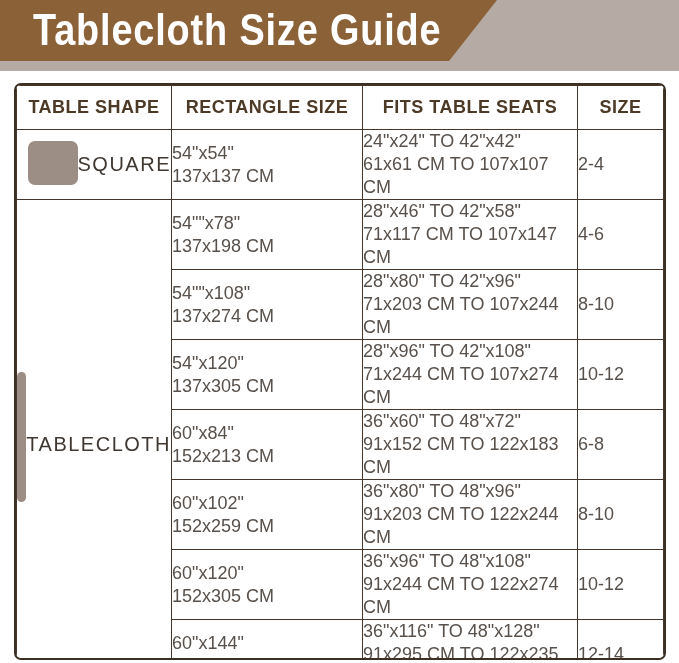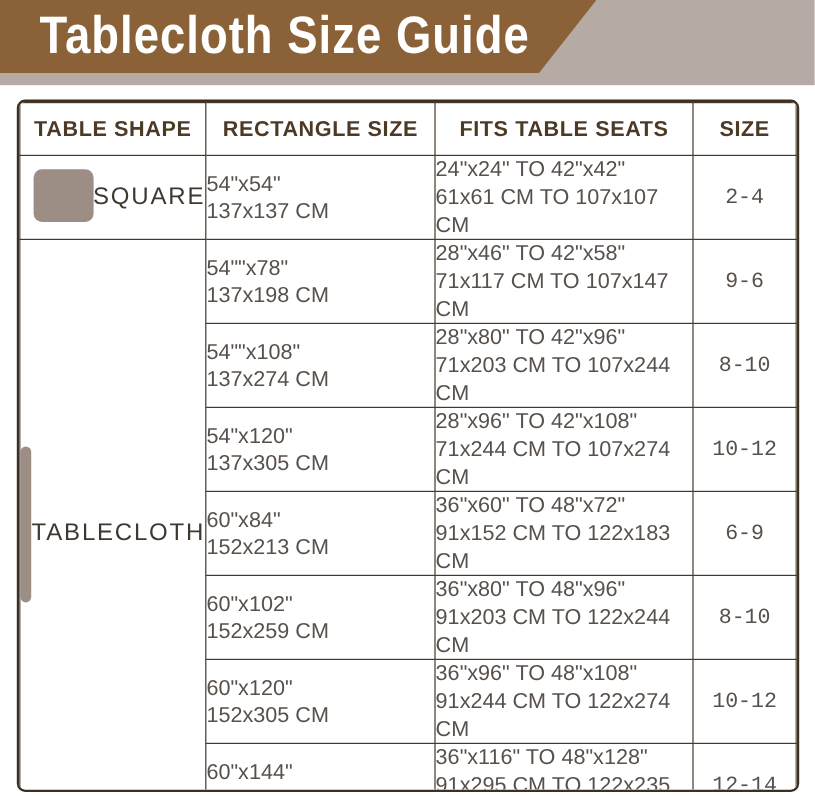--- a/index.html
+++ b/index.html
@@ -47,21 +47,21 @@
   }
   tr.r-square{height:70px;}
   tr.r-mid{height:52px;}
   .size-cell,.fits-cell{
     color:#58504a;font-size:18px;line-height:23px;
     text-align:left;vertical-align:middle;
   }
   .size-cell{padding-left:32px;}
   .fits-cell{padding-left:26px;}
   .seats-cell{
-    color:#58504a;font-size:18px;text-align:center;vertical-align:middle;font-family:Liberation Mono, monospace;
+    color:#58504a;font-size:18px;text-align:left;vertical-align:middle;
   }
   .shape-cell{
     vertical-align:bottom;text-align:center;
   }
   .shape-inner{
     display:flex;flex-direction:row;align-items:center;
     justify-content:flex-end;height:100%;box-sizing:border-box;
   }
   .shape{background:#9c8d85;}
   .shape.square{width:50px;height:44px;border-radius:7px;margin-bottom:2px;}
@@ -121,21 +121,21 @@
         </div>
       </td>
       <td class="size-cell">
         <div>54""x78"</div>
         <div>137x198 CM</div>
       </td>
       <td class="fits-cell">
         <div>28"x46" TO 42"x58"</div>
         <div>71x117 CM TO 107x147 CM</div>
       </td>
-      <td class="seats-cell">9-6</td>
+      <td class="seats-cell">4-6</td>
     </tr>
 
     <tr class="r-mid">
       <td class="size-cell">
         <div>54""x108"</div>
         <div>137x274 CM</div>
       </td>
       <td class="fits-cell">
         <div>28"x80" TO 42"x96"</div>
         <div>71x203 CM TO 107x244 CM</div>
@@ -157,21 +157,21 @@
 
     <tr class="r-mid">
       <td class="size-cell">
         <div>60"x84"</div>
         <div>152x213 CM</div>
       </td>
       <td class="fits-cell">
         <div>36"x60" TO 48"x72"</div>
         <div>91x152 CM TO 122x183 CM</div>
       </td>
-      <td class="seats-cell">6-9</td>
+      <td class="seats-cell">6-8</td>
     </tr>
 
     <tr class="r-mid">
       <td class="size-cell">
         <div>60"x102"</div>
         <div>152x259 CM</div>
       </td>
       <td class="fits-cell">
         <div>36"x80" TO 48"x96"</div>
         <div>91x203 CM TO 122x244 CM</div>

